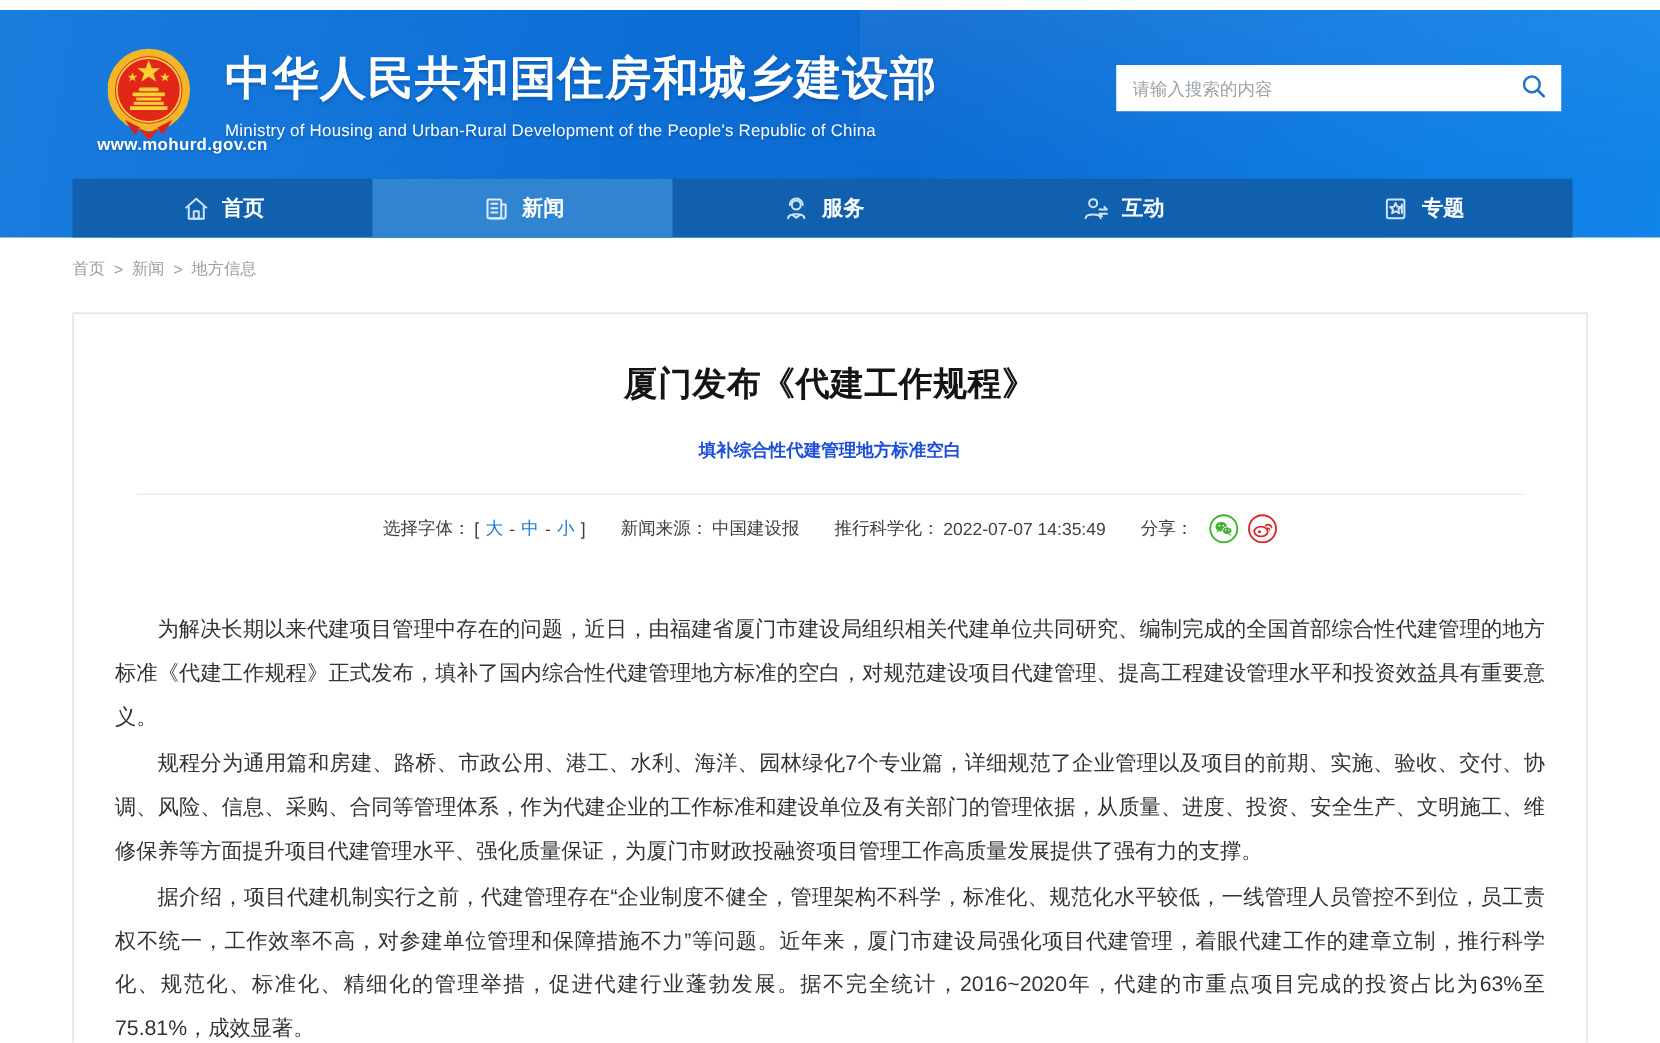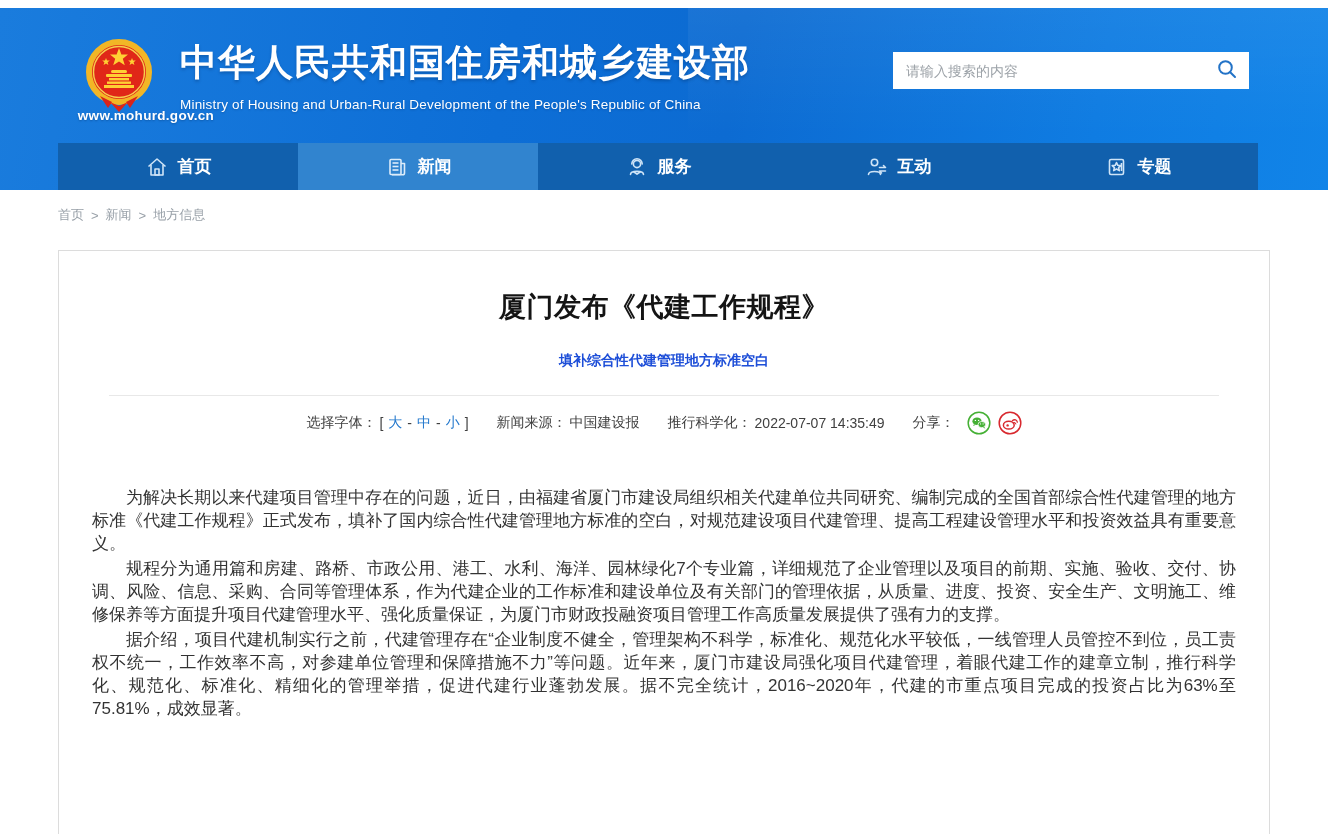--- a/index.html
+++ b/index.html
@@ -54,21 +54,21 @@
     color:#1d4ed8; }
   .divider { margin:25px 50px 0 50px; border-top:1px solid #e8e8e8; height:0; }
   .meta-row { margin-top:15px; display:flex; align-items:center; justify-content:center;
     gap:28px; font-size:14px; color:#404040;text-align:right; }
   .meta-group { display:flex; align-items:center; gap:3px; white-space:nowrap; }
   .font-size-link { color:#2277cc; cursor:pointer; margin:0 2px; }
   .share-icons { display:flex; align-items:center; gap:7px; margin-left:-16px; }
   .share-icon { width:24px; height:24px; cursor:pointer; display:block; }
 
   .article-body { margin:51px 33px 0 33px; }
-  .article-body p { font-size:17px; line-height:23px; color:#333333; text-align:justify;
+  .article-body p { font-size:17px; line-height:35px; color:#333333; text-align:justify;
     text-indent:2em; margin-bottom:2px; }
 </style>
 </head>
 <body>
 
 <div class="page">
 
   <div class="banner">
 
     <div class="emblem">

